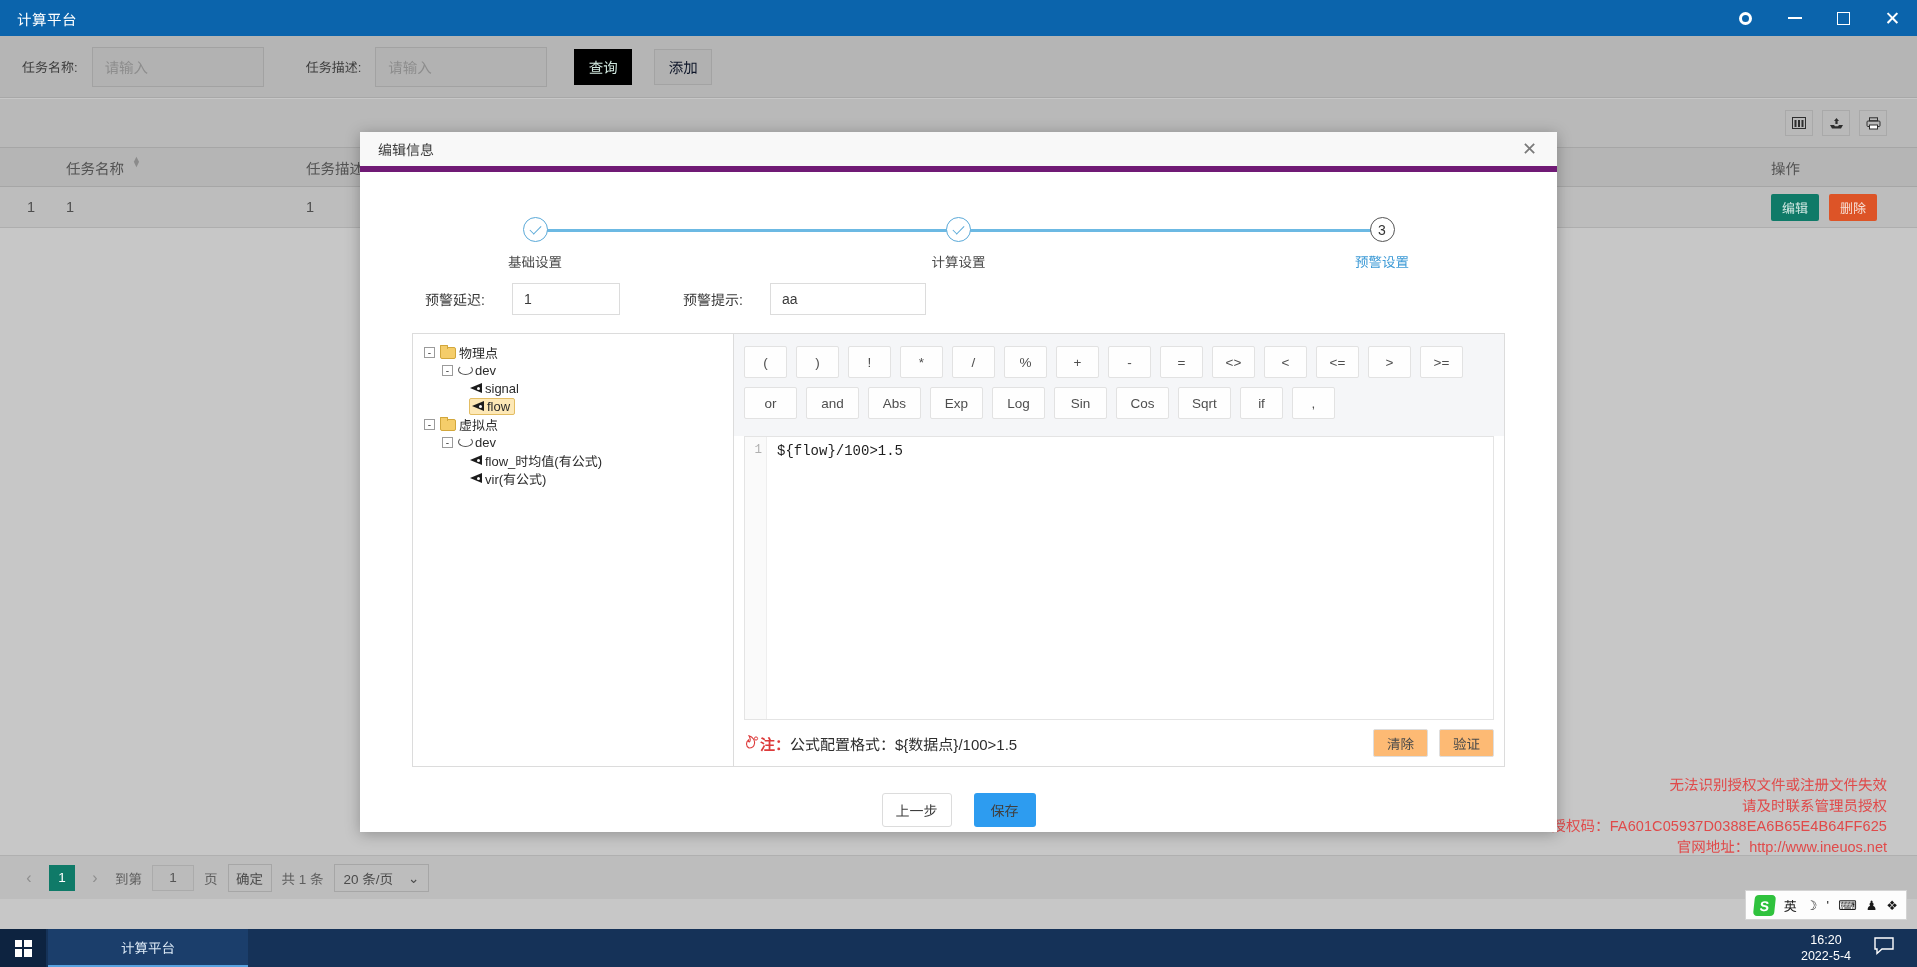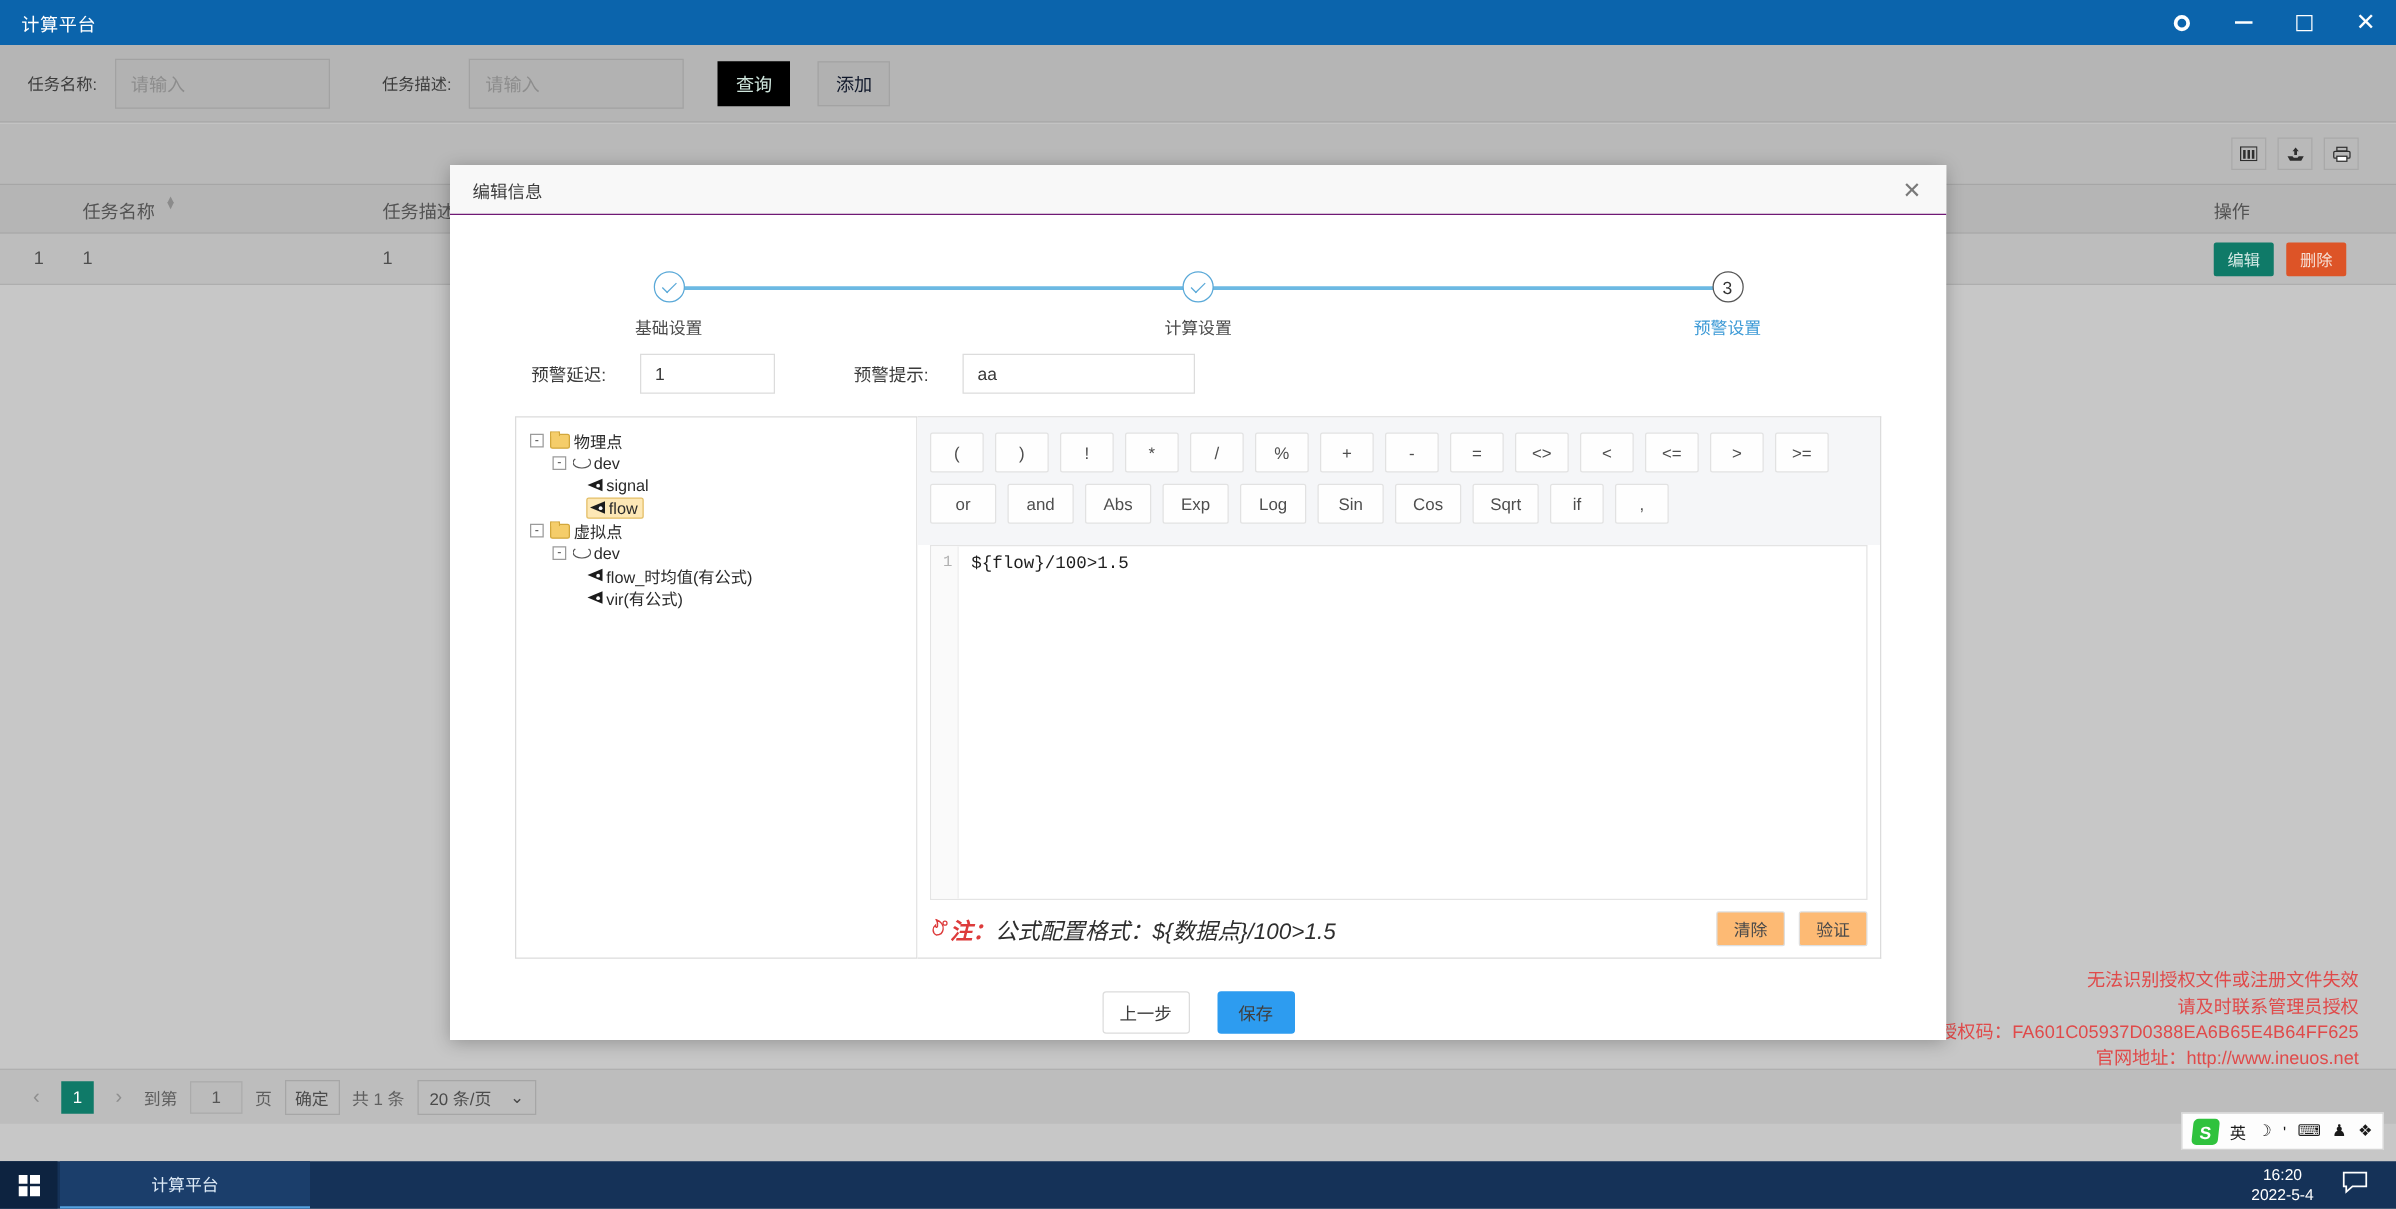--- a/index.html
+++ b/index.html
@@ -177,21 +177,21 @@
 
   
   .modal {
     position: absolute; left: 360px; top: 132px;
     width: 1197px; height: 700px;
     background: #ffffff;
     box-shadow: 0 2px 14px rgba(0,0,0,.28);
   }
   .modal-head {
     height: 40px; background: #f8f8f8;
-    border-bottom: 1px solid #701a75;
+    border-bottom: 6px solid #701a75;
     display: flex; align-items: center;
     padding: 0 14px 0 18px;
   }
   .modal-title { font-size: 14px; color: #3c3c3c; }
   .modal-close {
     margin-left: auto; font-size: 18px; color: #7a7a7a; line-height: 18px;
     padding: 2px 6px;
   }
 
   
@@ -234,21 +234,21 @@
     height: 34px;
   }
   .form-label { font-size: 14px; color: #3b3b3b; width: 86px; text-align: center; }
   .form-input {
     height: 32px; border: 1px solid #dcdcdc; background: #fff;
     margin-left: 14px; padding: 0 11px;
     display: flex; align-items: center;
     font-size: 14px; color: #3a3a3a;
   }
   .form-input.delay { width: 108px; }
-  .form-input.tip { width: 186px; }
+  .form-input.tip { width: 156px; }
   .form-gap { width: 50px; }
 
   
   .editor-wrap {
     display: flex; gap: 0;
     margin: 17px 52px 0 52px;
     height: 434px;
   }
   .tree-panel {
     width: 322px; height: 434px;
@@ -348,21 +348,21 @@
     flex: 1; padding: 6px 0 0 10px;
     font-family: "Liberation Mono", "DejaVu Sans Mono", monospace;
     font-size: 14px; color: #1e1e1e;
     white-space: pre;
   }
   .note-row {
     height: 46px; display: flex; align-items: center;
     padding: 0 10px;
   }
   .note-icon { color: #dd3b3b; font-size: 14px; margin-right: 1px; }
-  .note-text { font-size: 18px; color: #2e2e2e; font-style: italic; }
+  .note-text { font-size: 15px; color: #2e2e2e; }
   .note-text .red { color: #dd3b3b; font-weight: bold; }
   .note-btns { margin-left: auto; display: flex; gap: 11px; }
   .note-btn {
     width: 55px; height: 28px;
     border: 1px solid #dedede; background: #fdba74; border-radius: 2px;
     display: flex; align-items: center; justify-content: center;
     font-size: 13.5px; color: #4a4a4a; text-align: center;
   }
 
   .modal-footer {

